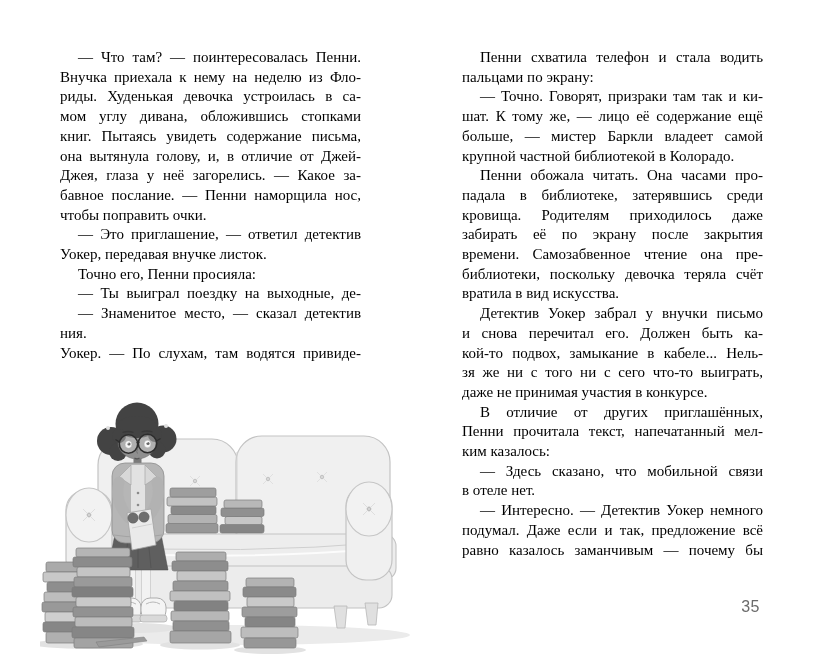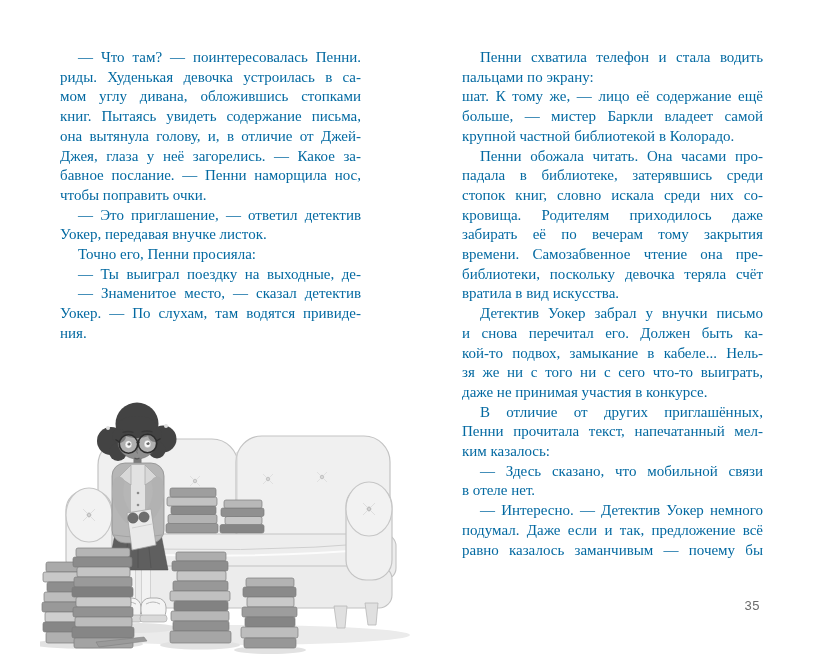--- a/index.html
+++ b/index.html
@@ -13,92 +13,93 @@
     width: 820px; height: 656px;
     background: #ffffff;
     overflow: hidden;
   }
   .text-col {
     position: absolute;
     top: 48px;
     width: 301px;
     font-size: 15px;
     line-height: 19.7px;
-    color: #0369a1;
+    color: #000000;
   }
   .col-left  { left: 60px; }
   .col-right { left: 462px; }
   .para { margin: 0; }
   .line { text-align: justify; text-align-last: justify; }
   .line.first { text-indent: 18px; }
   .line.endline { text-align-last: left; }
   .folio {
     position: absolute;
     top: 598px; left: 462px; width: 298px;
     text-align: right;
     font-family: "Liberation Sans", "DejaVu Sans", sans-serif;
-    font-size: 13px;
+    font-size: 16px;
     color: #6b6b6b;
     letter-spacing: 0.5px;
   }
   .illustration {
     position: absolute;
     left: 40px; top: 392px;
     width: 380px; height: 262px;
   }
 </style>
 </head>
 <body>
 
 <div class="book-page">
 
   <div class="text-col col-left">
       <div class="para">
         <div class="line first">— Что там? — поинтересовалась Пенни.</div>
+        <div class="line">Внучка приехала к нему на неделю из Фло-</div>
         <div class="line">риды. Худенькая девочка устроилась в са-</div>
         <div class="line">мом углу дивана, обложившись стопками</div>
         <div class="line">книг. Пытаясь увидеть содержание письма,</div>
         <div class="line">она вытянула голову, и, в отличие от Джей-</div>
         <div class="line">Джея, глаза у неё загорелись. — Какое за-</div>
         <div class="line">бавное послание. — Пенни наморщила нос,</div>
         <div class="line endline">чтобы поправить очки.</div>
       </div>
       <div class="para">
         <div class="line first">— Это приглашение, — ответил детектив</div>
         <div class="line endline">Уокер, передавая внучке листок.</div>
       </div>
       <div class="para">
         <div class="line first endline">Точно его, Пенни просияла:</div>
       </div>
       <div class="para">
         <div class="line first">— Ты выиграл поездку на выходные, де-</div>
       </div>
       <div class="para">
         <div class="line first">— Знаменитое место, — сказал детектив</div>
+        <div class="line endline">ния.</div>
         <div class="line">Уокер. — По слухам, там водятся привиде-</div>
-        <div class="line endline">ния.</div>
       </div>
     </div>
 
   <div class="text-col col-right">
       <div class="para">
         <div class="line first">Пенни схватила телефон и стала водить</div>
         <div class="line endline">пальцами по экрану:</div>
       </div>
       <div class="para">
+        <div class="line first">— Точно. Говорят, призраки там так и ки-</div>
         <div class="line">шат. К тому же, — лицо её содержание ещё</div>
         <div class="line">больше, — мистер Баркли владеет самой</div>
         <div class="line endline">крупной частной библиотекой в Колорадо.</div>
       </div>
       <div class="para">
         <div class="line first">Пенни обожала читать. Она часами про-</div>
         <div class="line">падала в библиотеке, затерявшись среди</div>
-        <div class="line">стопок книг, словно искала среди них со-</div>
         <div class="line">кровища. Родителям приходилось даже</div>
-        <div class="line">забирать её по вечерам тому закрытия</div>
+        <div class="line">забирать её по экрану после закрытия</div>
         <div class="line">времени. Самозабвенное чтение она пре-</div>
         <div class="line">библиотеки, поскольку девочка теряла счёт</div>
         <div class="line endline">вратила в вид искусства.</div>
       </div>
       <div class="para">
         <div class="line first">Детектив Уокер забрал у внучки письмо</div>
         <div class="line">и снова перечитал его. Должен быть ка-</div>
         <div class="line">кой-то подвох, замыкание в кабеле... Нель-</div>
         <div class="line">зя же ни с того ни с сего что-то выиграть,</div>
         <div class="line endline">даже не принимая участия в конкурсе.</div>

